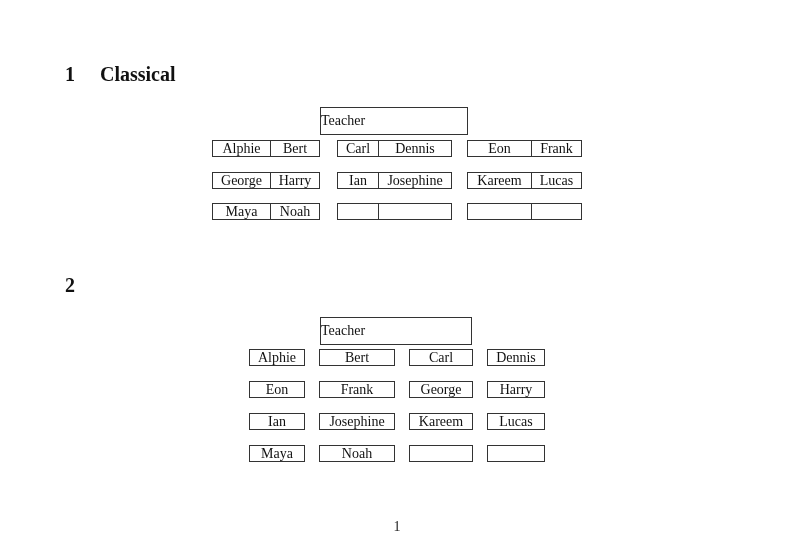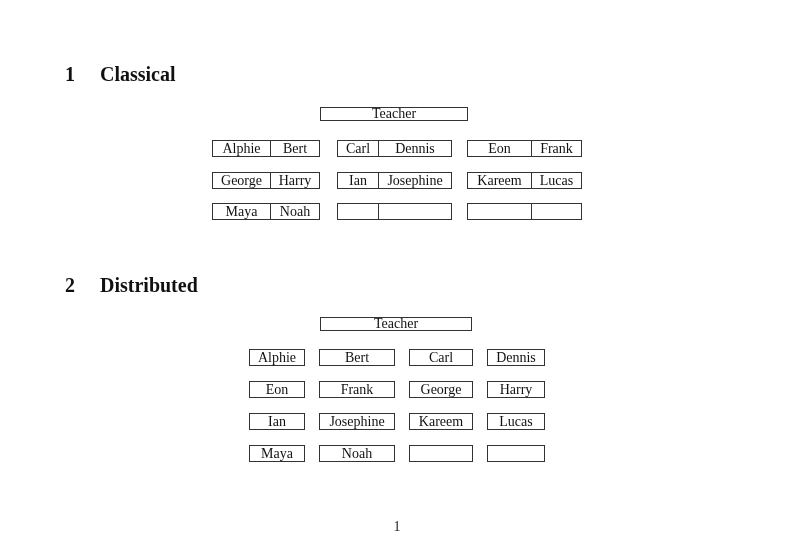--- a/index.html
+++ b/index.html
@@ -29,27 +29,26 @@
   .section-heading .sec-num {
     width: 35px;
     flex: 0 0 35px;
   }
   #heading-classical { top: 64px; }
   #heading-distributed { top: 275px; }
 
   
   .teacher-box {
     position: absolute;
-    height: 14px;
+    height: 28px;
     box-sizing: border-box;
     border: 1px solid #333333;
     background: #ffffff;
     display: flex;
     align-items: center;
-    justify-content: center;
     font-size: 14px;
     line-height: 14px;
   }
   #teacher-classical   { left: 320px; top: 107px; width: 148px; }
   #teacher-distributed { left: 320px; top: 317px; width: 152px; }
 
   
   .desk {
     position: absolute;
     height: 17px;
@@ -165,21 +164,20 @@
     <span class="cell cell-l"></span>
     <span class="cell cell-r"></span>
   </div>
   <div class="desk dc3 crow3">
     <span class="cell cell-l"></span>
     <span class="cell cell-r"></span>
   </div>
 
   <div class="section-heading" id="heading-distributed">
     <span class="sec-num">2</span>
-    <span class="sec-title">Distributed</span>
   </div>
 
   <div class="teacher-box" id="teacher-distributed">
     <span>Teacher</span>
   </div>
 
   <div class="seat sc1 drow1">Alphie</div>
   <div class="seat sc2 drow1">Bert</div>
   <div class="seat sc3 drow1">Carl</div>
   <div class="seat sc4 drow1">Dennis</div>

